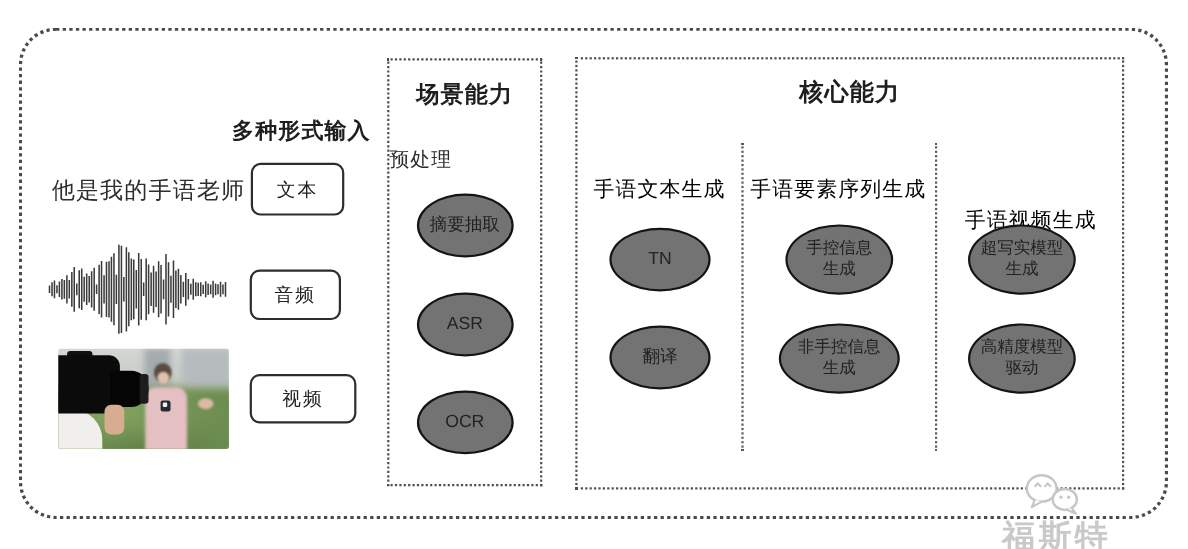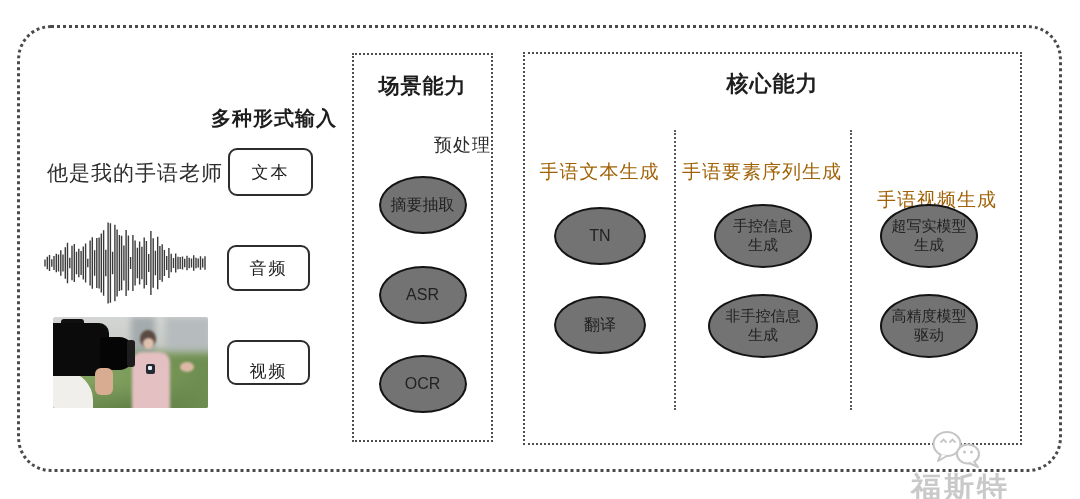--- a/index.html
+++ b/index.html
@@ -24,21 +24,21 @@
   .core-box  { left:523px; top:52px; width:499px; height:393px; }
 
   .box-title {
     position:absolute; left:0; width:100%; text-align:center;
     font-weight:bold; font-size:21px; color:#1e1e1e; letter-spacing:1px;
   }
   .scene-box .box-title { top:17px; }
   .core-box  .box-title { top:15px; font-size:22px; }
 
   .sub-label {
-    position:absolute; left:0; width:100%; text-align:right;
+    position:absolute; left:0; width:100%; text-align:left;
     font-size:18px; color:#2b2b2b; letter-spacing:1px;
   }
 
   .oval {
     position:absolute; transform:translateX(-50%);
     border:2.5px solid #141414; border-radius:50%;
     background:#737373;
     display:flex; flex-direction:column; align-items:center; justify-content:center;
     text-align:right; line-height:1.25; color:#222;
   }
@@ -46,40 +46,40 @@
   .oval-1line { font-size:16px; }
   .oval-2line { font-size:15px; }
 
   .v-divider {
     position:absolute; top:76px; height:280px; width:0;
     border-left:2px dotted #5a5a5a;
   }
 
   .col-header {
     position:absolute; top:105px; text-align:center;
-    font-size:19px; font-weight:500; color:#a16207; letter-spacing:1px;
+    font-size:19px; font-weight:500; color:#000000; letter-spacing:1px;
   }
 
   
   .input-label {
     position:absolute; left:204px; top:105px; width:140px; text-align:center;
     font-size:20px; font-weight:bold; color:#1e1e1e; letter-spacing:1px;
   }
   .sample-text {
     position:absolute; left:47px; top:159px;
     font-size:21px; color:#2d2d2d; letter-spacing:1px;
   }
   .input-box {
     position:absolute; border:2px solid #2d2d2d; border-radius:9px; background:#fff;
     display:flex; align-items:center; justify-content:center;
     font-size:17px; color:#222; letter-spacing:2px;
   }
   .box-text  { left:228px; top:148px; width:85px; height:48px; }
   .box-audio { left:227px; top:245px; width:83px; height:46px; }
-  .box-video { left:227px; top:340px; width:83px; height:45px;align-items:flex-end; }
+  .box-video { left:227px; top:340px; width:97px; height:45px; }
 
   .waveform { position:absolute; left:43px; top:219px; }
 
   
   .photo {
     position:absolute; left:53px; top:317px; width:155px; height:91px;
     overflow:hidden; border-radius:2px;
     background:linear-gradient(180deg,#d3d6d4 0%,#c9cdc6 30%,#a9b596 46%,#7d9663 66%,#748f5b 100%);
   }
   .photo > div { position:absolute; }

